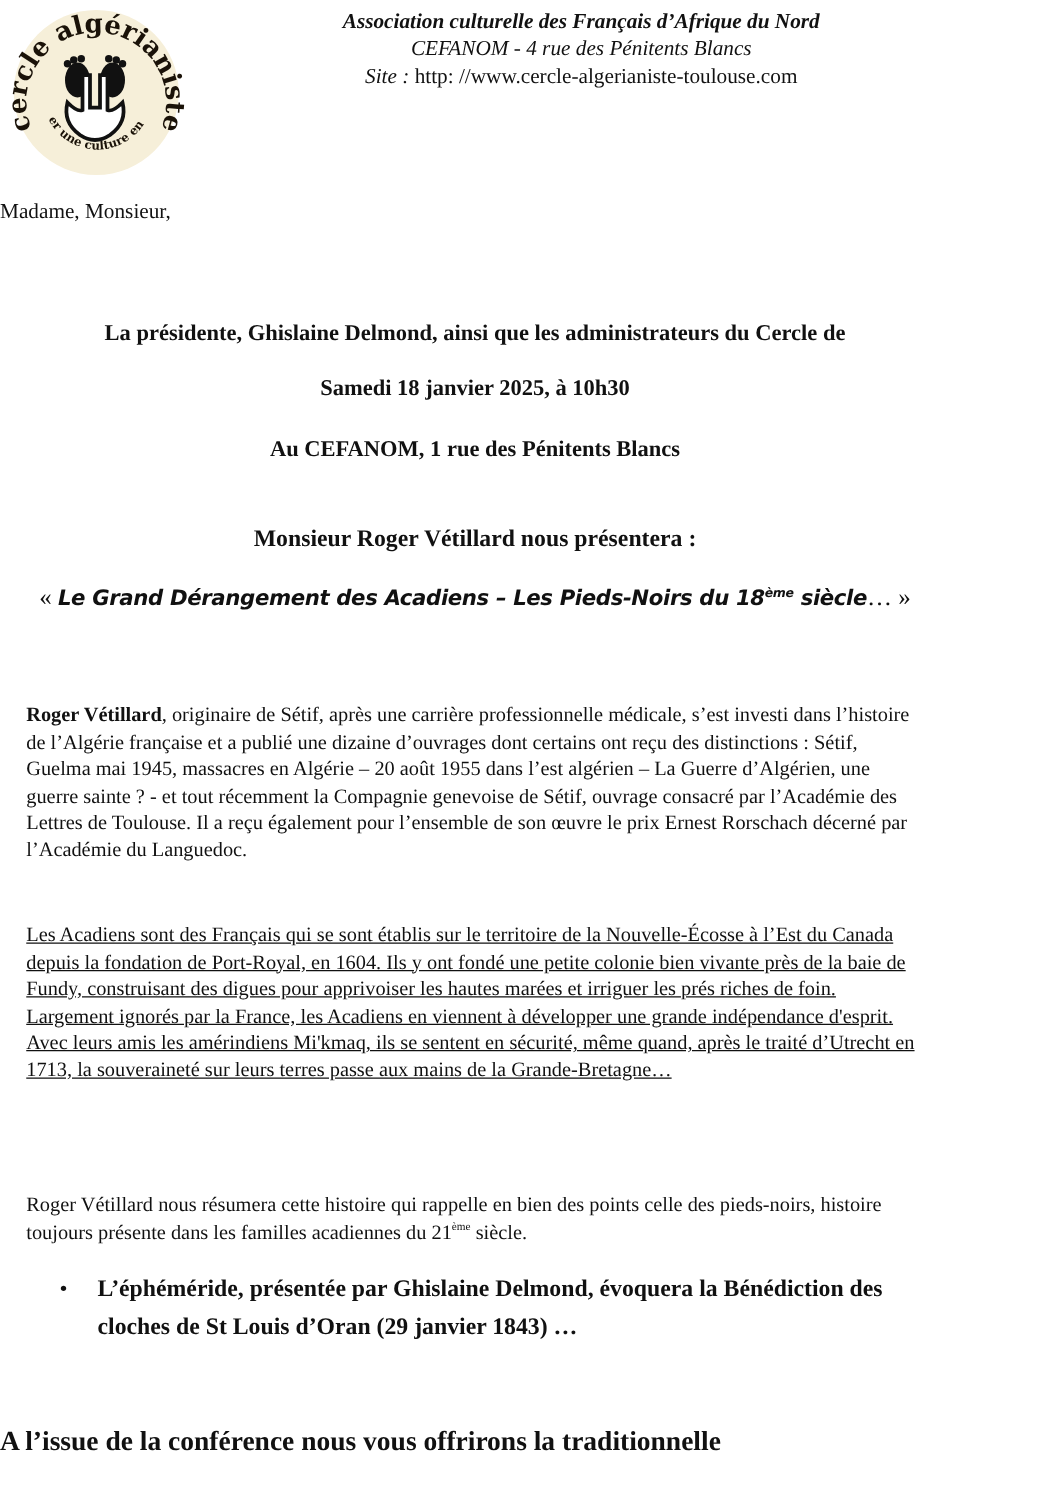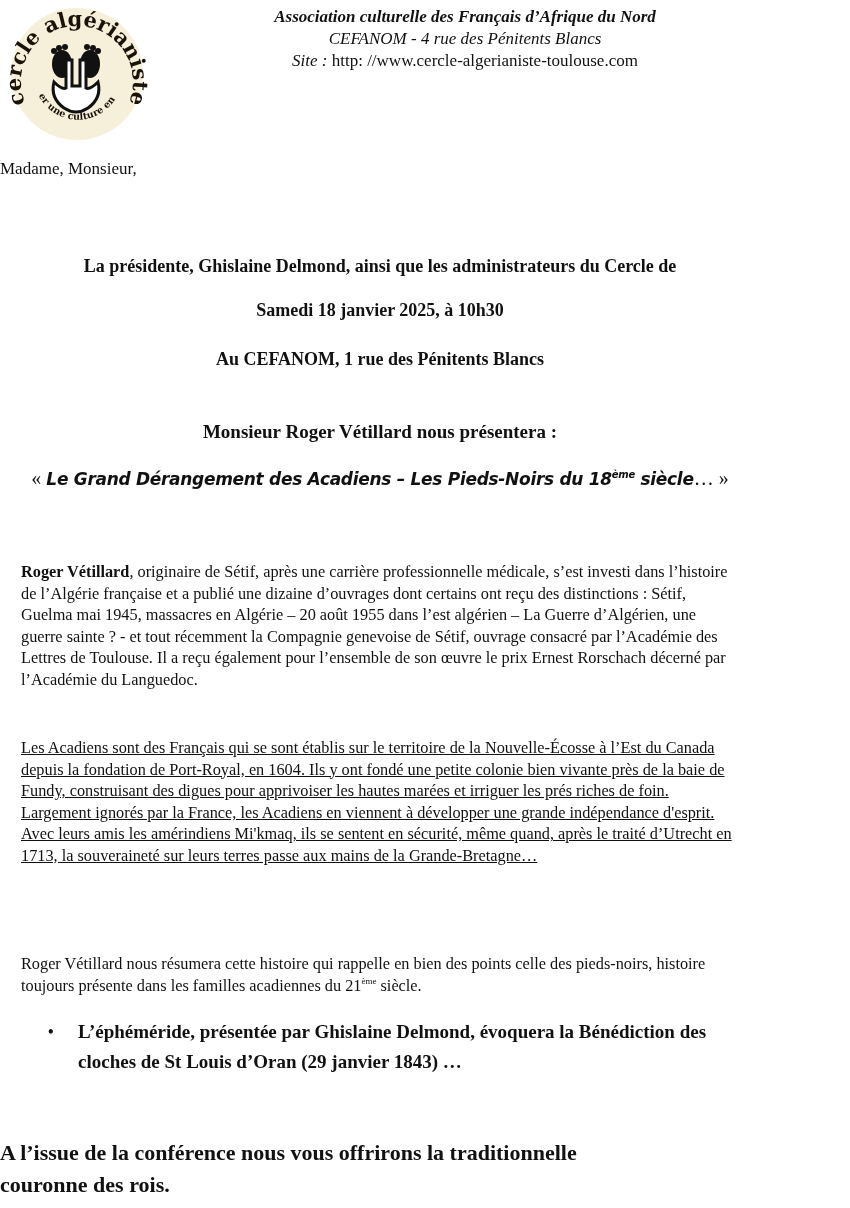--- a/index.html
+++ b/index.html
@@ -159,14 +159,13 @@
 
 <div class="abs para p3"><span>Roger Vétillard nous résumera cette histoire qui rappelle en bien des points celle des pieds-noirs, histoire toujours présente dans les familles acadiennes du 21</span><sup>ème</sup><span> siècle.</span></div>
 
 <div class="abs bullet-wrap">
   <span class="bullet-dot">•</span>
   <span class="bullet-text">L’éphéméride, présentée par Ghislaine Delmond, évoquera la Bénédiction des cloches de St Louis d’Oran (29 janvier 1843) …</span>
 </div>
 
 <div class="abs closing">
   <div>A l’issue de la conférence nous vous offrirons la traditionnelle</div>
-  <div>couronne des rois.</div>
 </div>
 
 </body></html>

